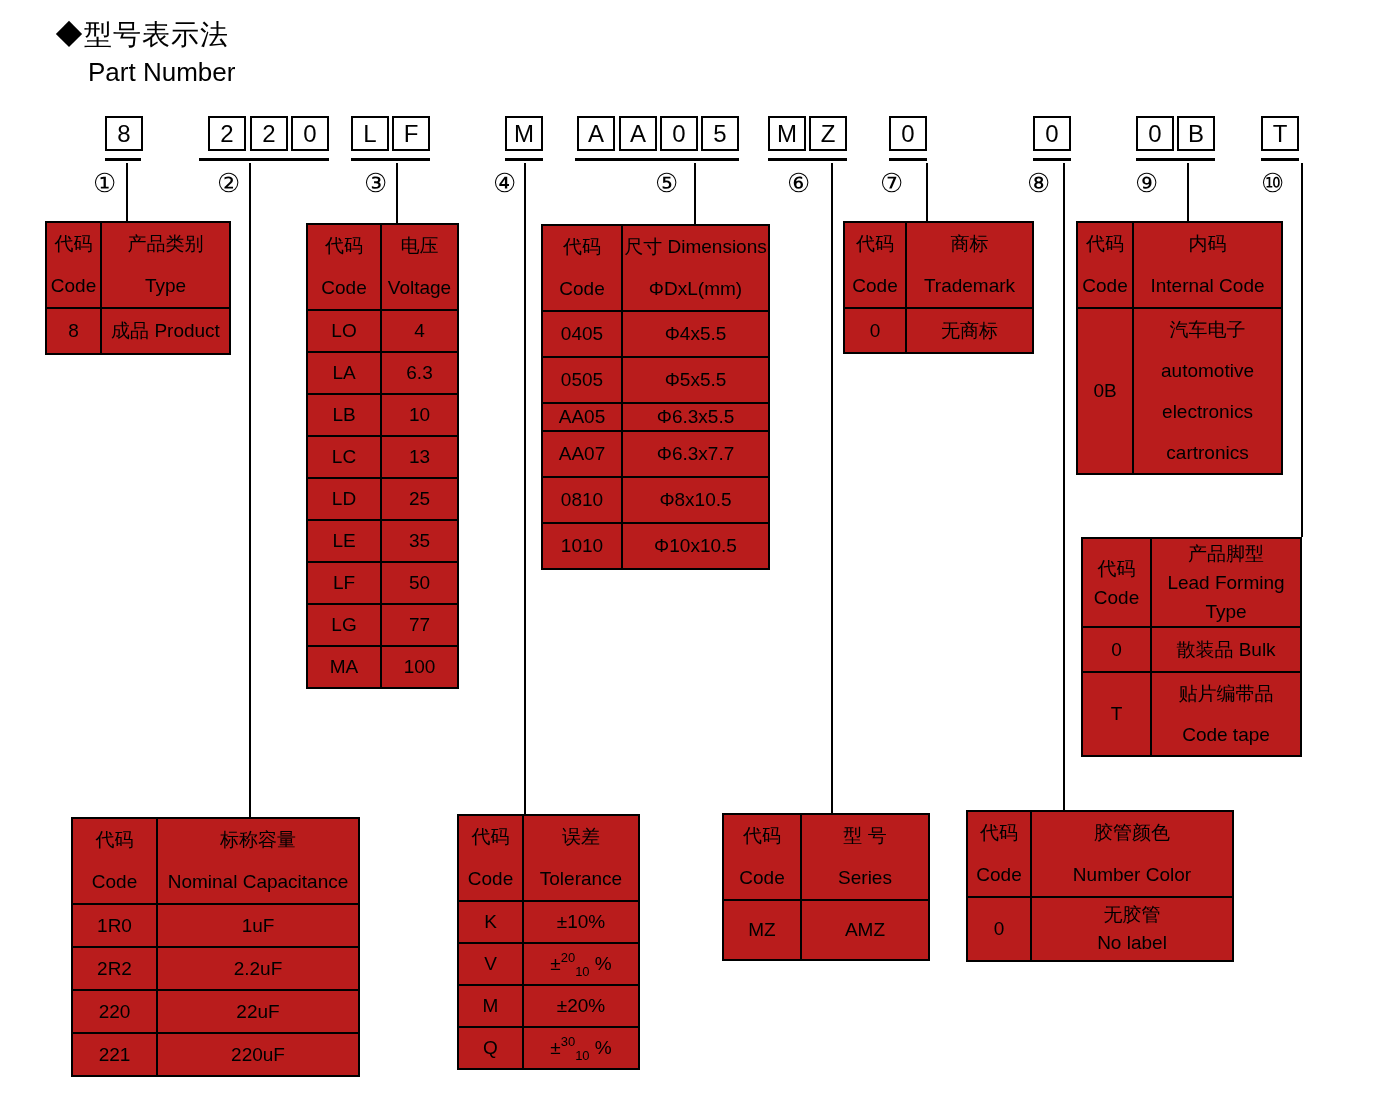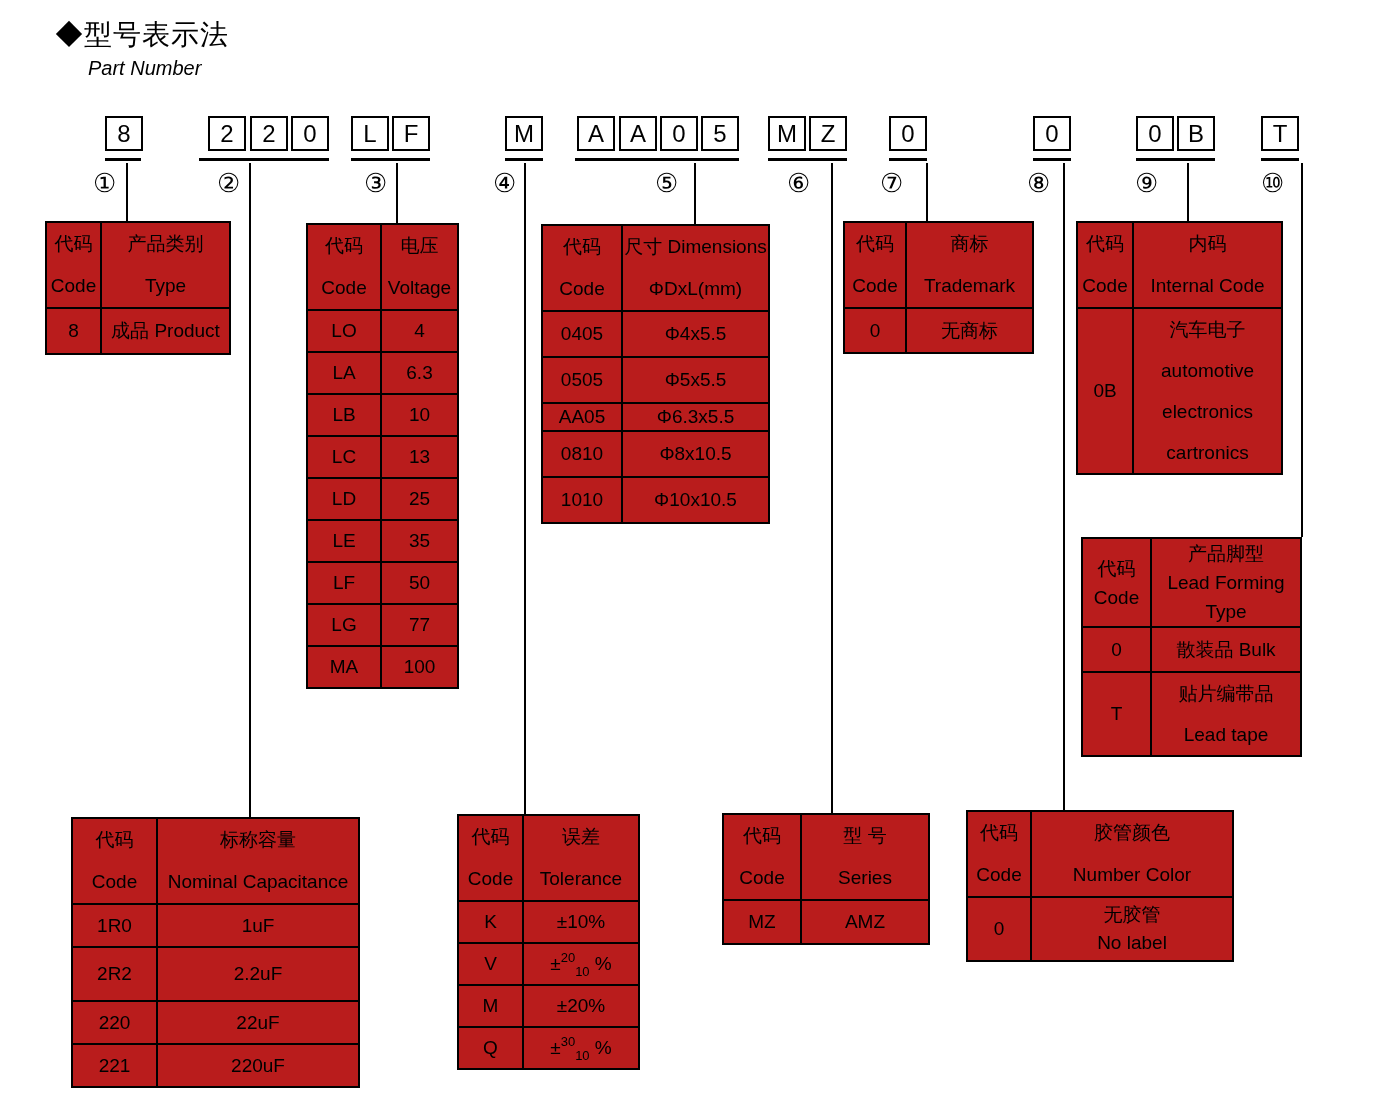--- a/index.html
+++ b/index.html
@@ -1,21 +1,21 @@
 <!DOCTYPE html>
 <html><head>
 <meta charset="utf-8">
 <style>
   html,body { margin:0; padding:0; background:#fff; }
   .page {
     position:relative; width:1392px; height:1105px; background:#ffffff;
     font-family:"Liberation Sans", sans-serif; color:#000;
   }
   .title-zh { position:absolute; left:55px; top:16px; font-size:28px; letter-spacing:1px; }
-  .title-en { position:absolute; left:88px; top:57px; font-size:20px;font-style:italic; }
+  .title-en { position:absolute; left:88px; top:57px; font-size:26px; }
 
   .pn-box {
     position:absolute; top:116px; width:38px; height:35px;
     border:2px solid #000; box-sizing:border-box;
     display:flex; align-items:center; justify-content:center;
     font-size:24px; background:#fff;
   }
   .hline { position:absolute; height:3px; background:#000; }
   .vline { position:absolute; width:2px; background:#000; }
   .circ  { position:absolute; top:169px; font-size:26px; line-height:28px; }
@@ -192,20 +192,24 @@
         </tr>
     <tr style="height:46px">
           <td>0505</td>
           <td>Φ5x5.5</td>
         </tr>
     <tr style="height:28px">
           <td>AA05</td>
           <td>Φ6.3x5.5</td>
         </tr>
     <tr style="height:46px">
+          <td>AA07</td>
+          <td>Φ6.3x7.7</td>
+        </tr>
+    <tr style="height:46px">
           <td>0810</td>
           <td>Φ8x10.5</td>
         </tr>
     <tr style="height:46px">
           <td>1010</td>
           <td>Φ10x10.5</td>
         </tr>
   </tbody>
     </table>
 
@@ -278,21 +282,21 @@
       </td>
     </tr>
     <tr style="height:45px">
       <td>0</td>
       <td>散装品 Bulk</td>
     </tr>
     <tr style="height:84px">
       <td>T</td>
       <td class="l41">
         <span>贴片编带品</span>
-        <span>Lead tape</span>
+        <span>Code tape</span>
       </td>
     </tr>
   </tbody>
     </table>
 
   <table class="t" style="left:71px;top:817px">
     <colgroup>
         <col style="width:85px">
         <col style="width:202px">
       </colgroup>
@@ -304,21 +308,21 @@
           </td>
       <td class="l42">
             <span>标称容量</span>
             <span>Nominal Capacitance</span>
           </td>
     </tr>
     <tr style="height:43px">
           <td>1R0</td>
           <td>1uF</td>
         </tr>
-    <tr style="height:54px">
+    <tr style="height:43px">
           <td>2R2</td>
           <td>2.2uF</td>
         </tr>
     <tr style="height:43px">
           <td>220</td>
           <td>22uF</td>
         </tr>
     <tr style="height:43px">
           <td>221</td>
           <td>220uF</td>
@@ -370,21 +374,21 @@
         <tr style="height:81px">
       <td class="l42">
             <span>代码</span>
             <span>Code</span>
           </td>
       <td class="l42">
             <span>型 号</span>
             <span>Series</span>
           </td>
     </tr>
-    <tr style="height:44px">
+    <tr style="height:60px">
       <td>MZ</td>
       <td>AMZ</td>
     </tr>
   </tbody>
     </table>
 
   <table class="t" style="left:966px;top:810px">
     <colgroup>
         <col style="width:64px">
         <col style="width:202px">

